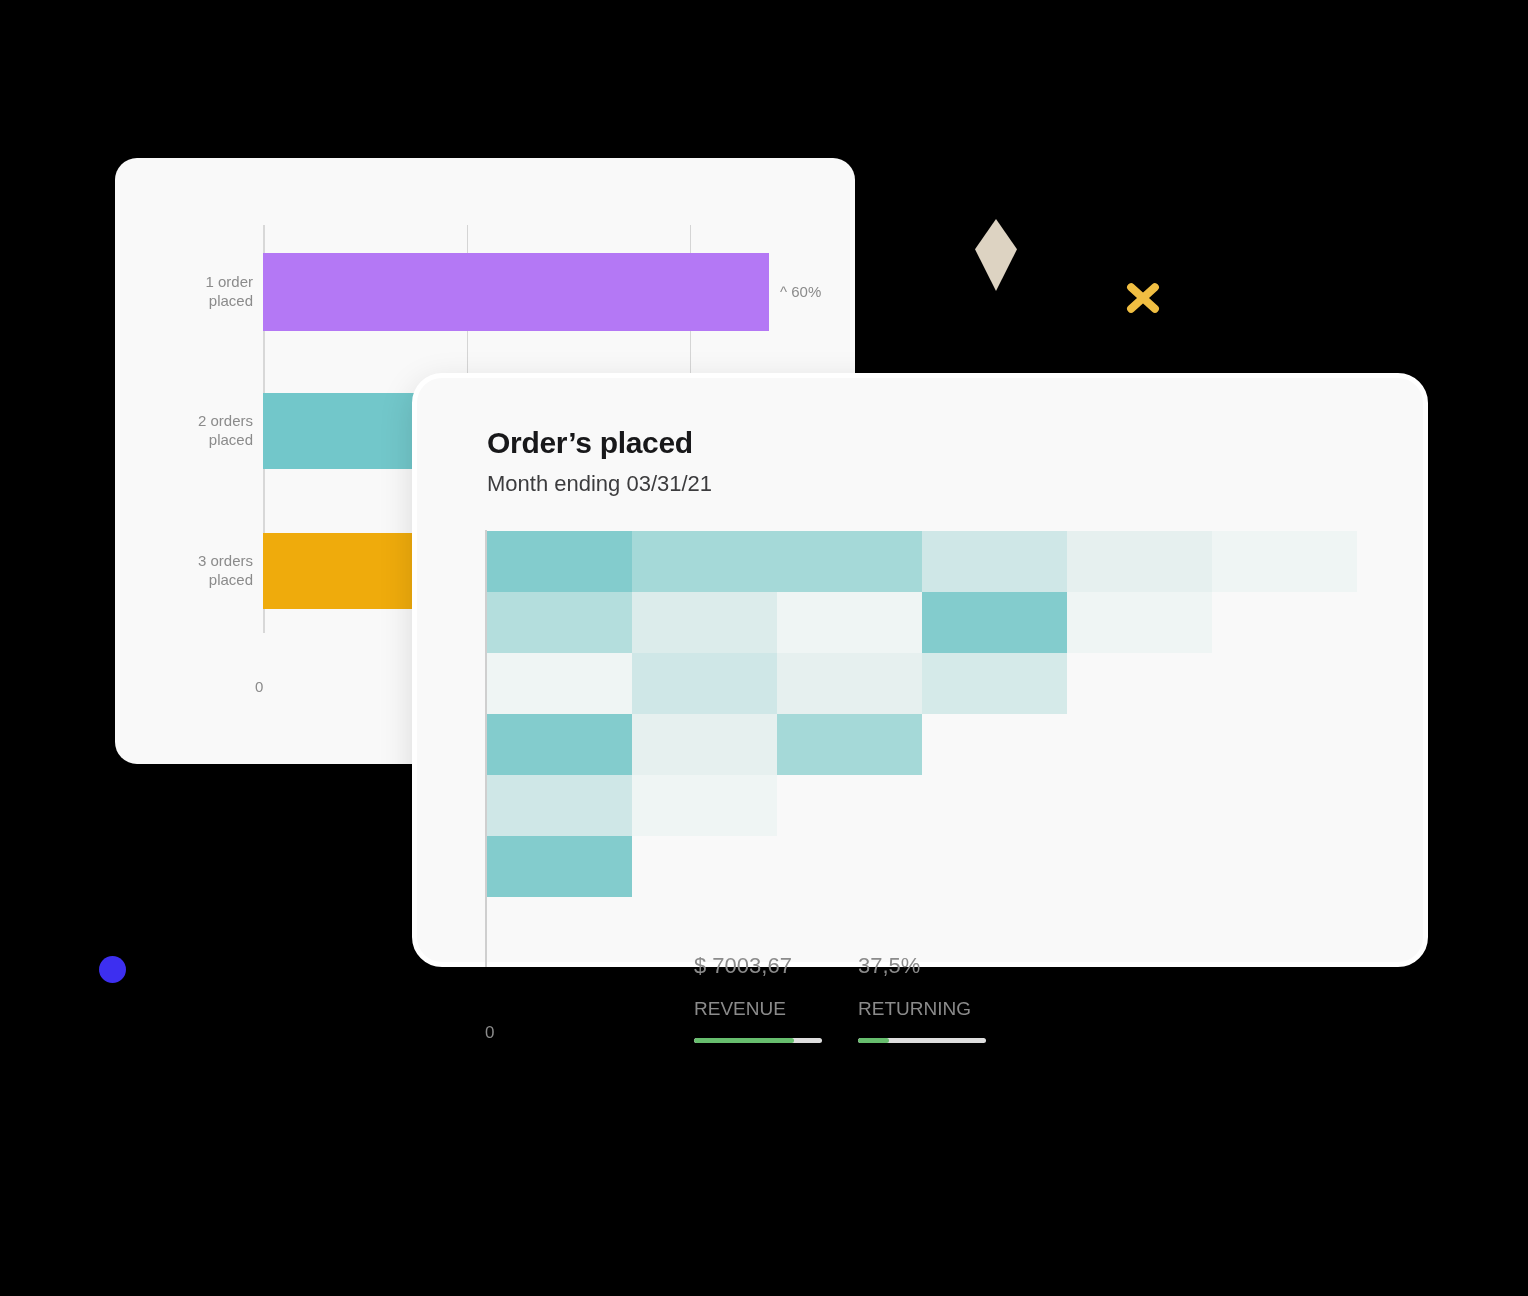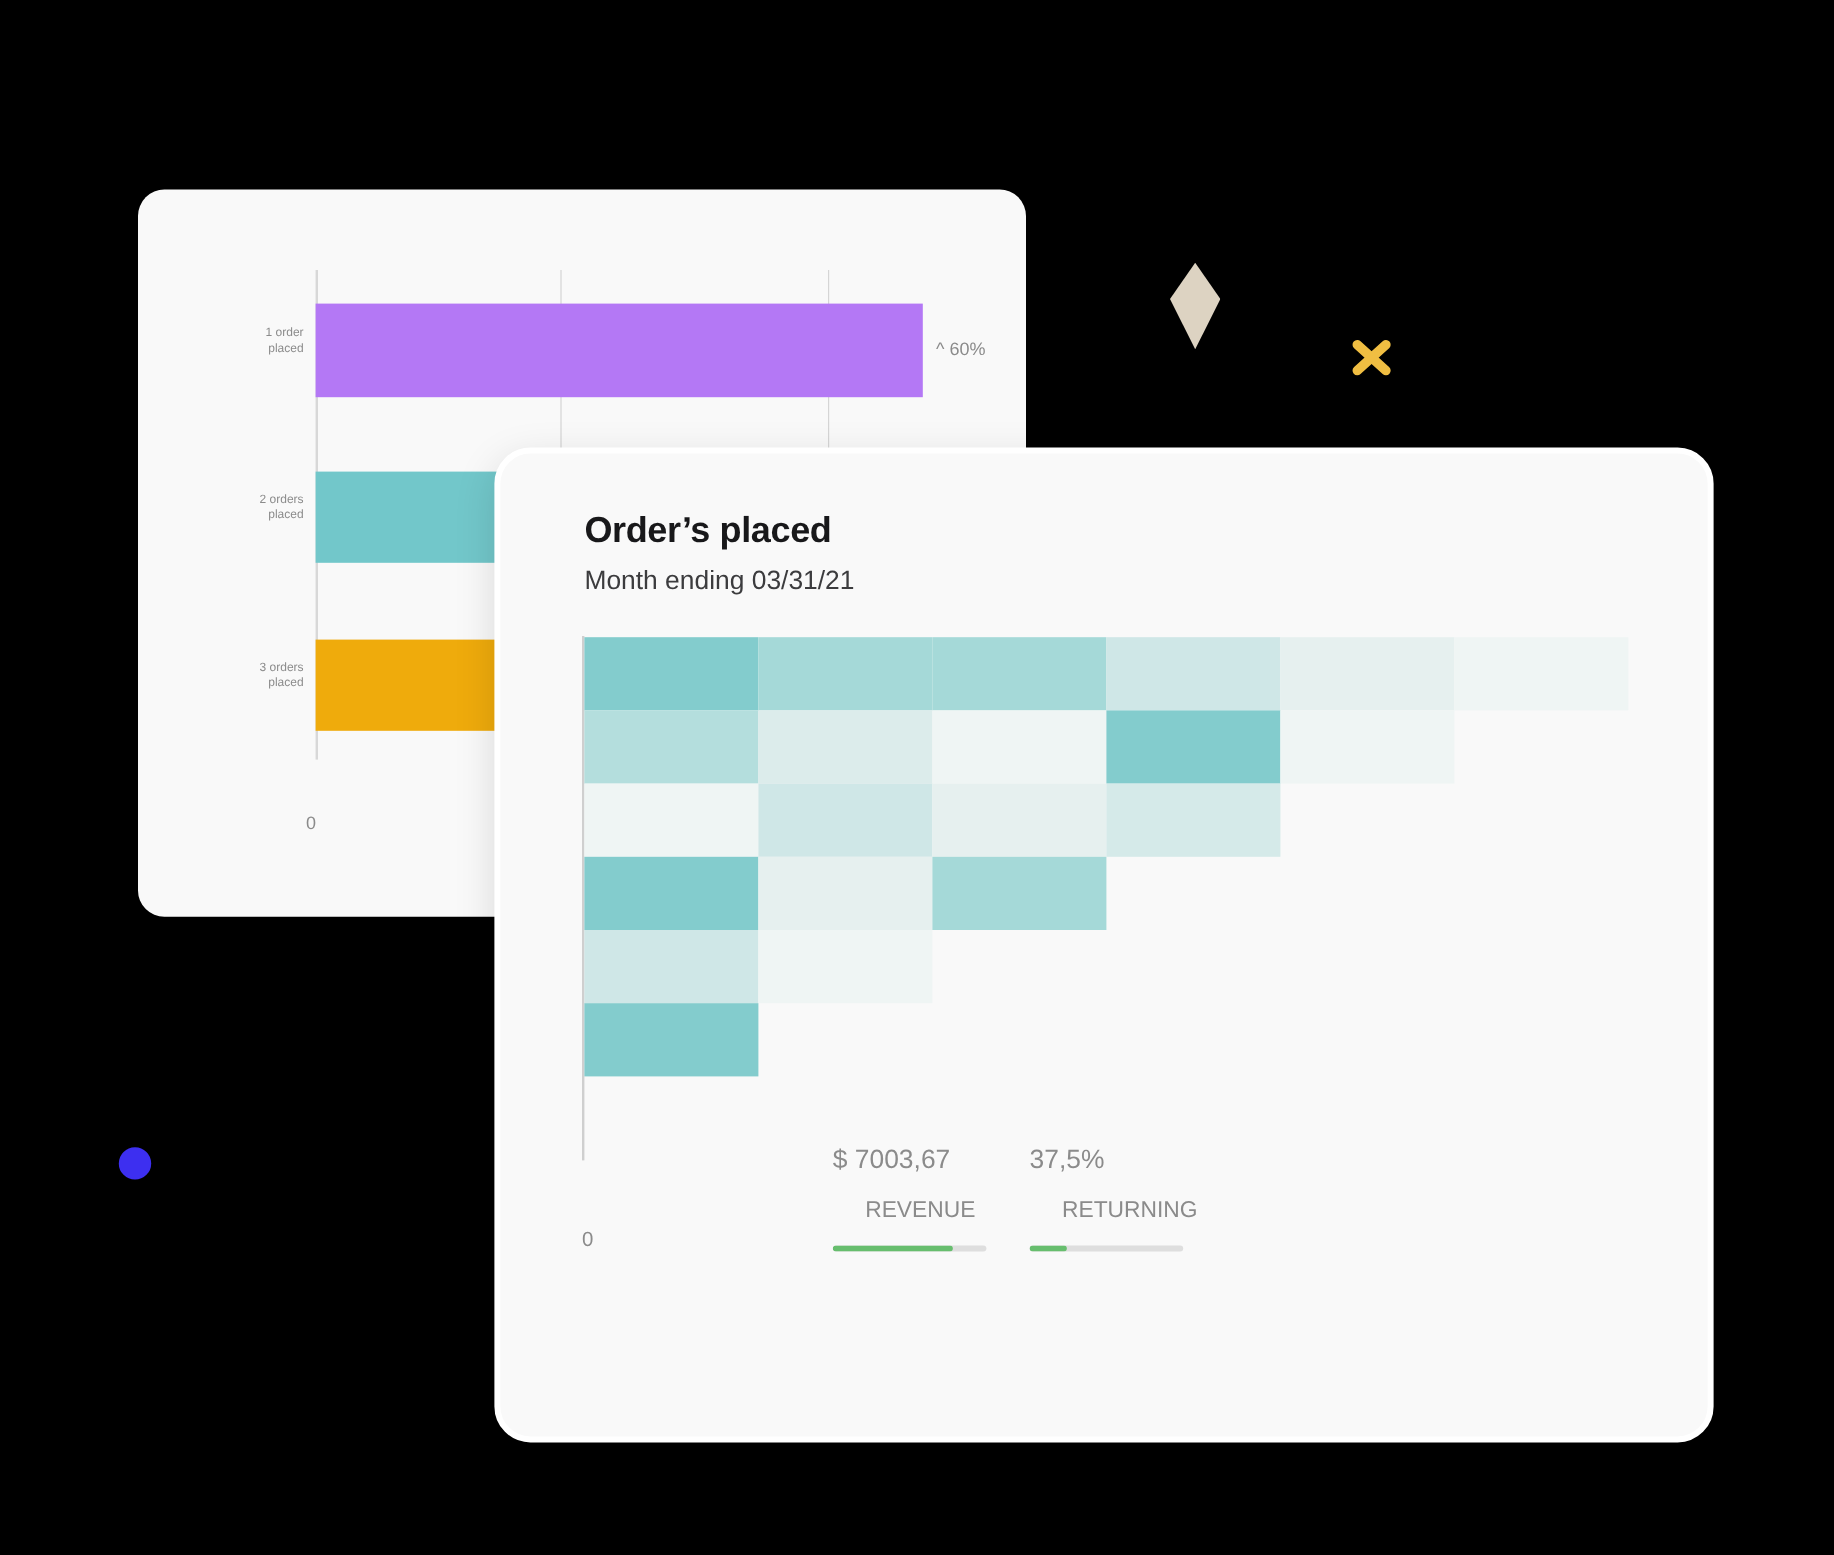--- a/index.html
+++ b/index.html
@@ -32,21 +32,21 @@
   .bc-grid.g3{ left:575px; }
 
   .bc-bar{ position:absolute; left:148px; height:78px; border-radius:0; }
   .bc-bar.b1{ top:95px; }
   .bc-bar.b2{ top:235px; height:76px; }
   .bc-bar.b3{ top:375px; height:76px; }
 
   .bc-lab{
     position:absolute; right:auto; width:120px;
     text-align:right; left:18px;
-    font-size:10px; color:#8b8b8b; line-height:1.27;
+    font-size:15px; color:#8b8b8b; line-height:1.27;
   }
   .bc-lab.l1{ top:114px; }
   .bc-lab.l2{ top:253px; }
   .bc-lab.l3{ top:393px; }
 
   .bc-pct{
     position:absolute; left:665px; top:125px;
     font-size:15px; color:#8b8b8b; white-space:nowrap;
   }
   .bc-zero{
@@ -75,21 +75,21 @@
   #decor-cross span.b{ transform:translate(-50%,-50%) rotate(-42deg); }
   #decor-dot{
     position:absolute; left:99px; top:956px;
     width:27px; height:27px; border-radius:50%;
     background:#3d2ff0;
   }
 
   
   #front-card{
     position:absolute; left:412px; top:373px;
-    width:1016px; height:829px;
+    width:1016px; height:594px;
     background:#f9f9f9;
     border:5px solid #ffffff;
     border-radius:30px;
     box-shadow:0 10px 34px rgba(0,0,0,.13);
   }
   .fc-head{ position:absolute; left:70px; top:48px; }
   #card-title{
     font-size:30px; font-weight:bold; color:#18181a;
     letter-spacing:-.3px;
   }
@@ -113,21 +113,21 @@
   #stats{
     position:absolute; left:277px; top:575px;
     display:flex; gap:0;
   }
   .stat{ width:164px; }
   .stat-value{
     font-size:22px; color:#8b8b8b; white-space:nowrap;
   }
   .stat-label{
     margin-top:19px;
-    font-size:19px; color:#8b8b8b; white-space:nowrap;margin-left:27px;
+    font-size:19px; color:#8b8b8b; white-space:nowrap;
   }
   .stat-track{
     margin-top:18px;
     width:128px; height:5px; border-radius:3px;
     background:#dedede; overflow:hidden;
   }
   .stat-fill{ height:5px; border-radius:3px; background:#67be6e; }
 
   #fc-zero{
     position:absolute; left:68px; top:645px;

